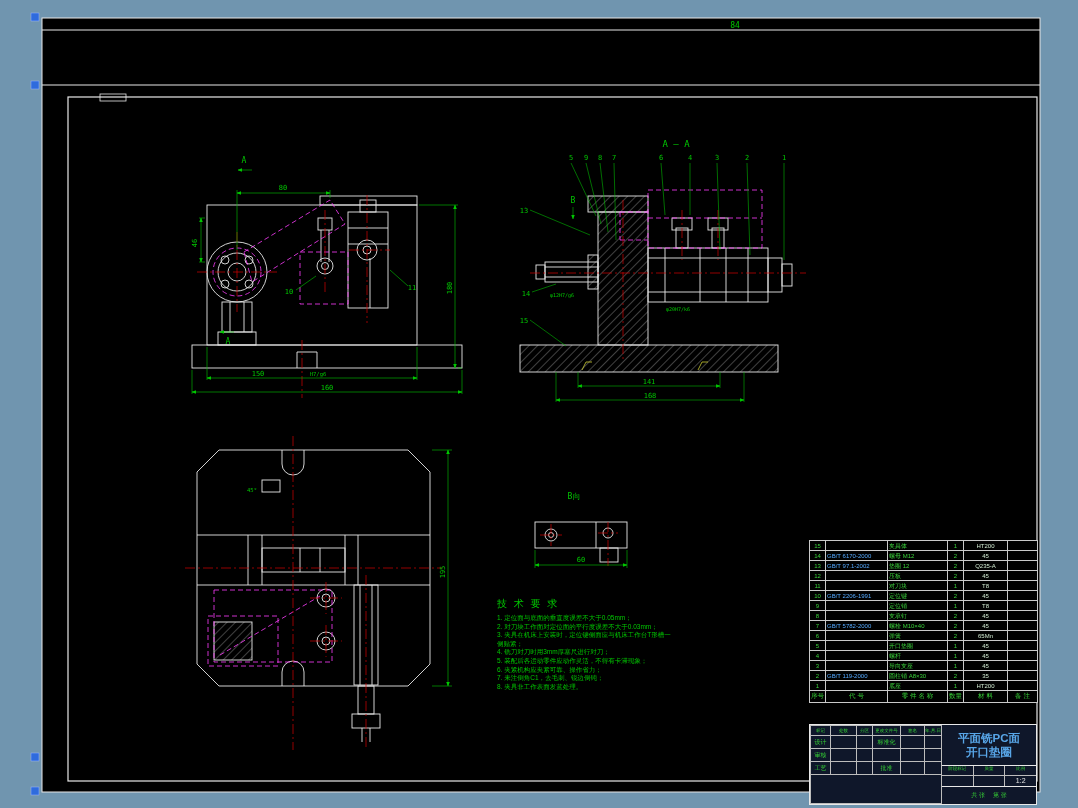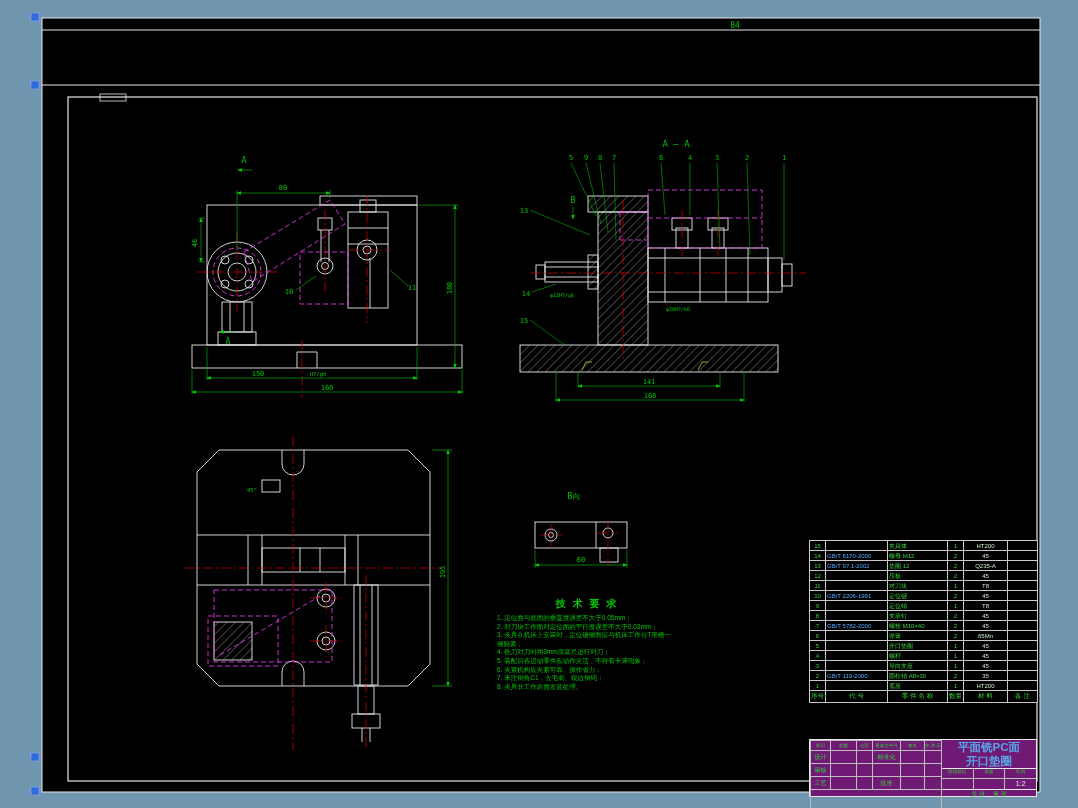--- a/index.html
+++ b/index.html
@@ -2,34 +2,34 @@
 <html><head>
 <meta charset="utf-8">
 <style>
   html,body{margin:0;padding:0;background:#7095af;}
   .page{position:relative;width:1078px;height:808px;background:#7095af;overflow:hidden;
         font-family:"Liberation Sans",sans-serif;}
   svg text{font-family:"DejaVu Sans Mono","Liberation Sans",sans-serif;}
   .ov{position:absolute;z-index:2;}
   
   #tech{left:497px;top:597px;width:180px;color:#00c800;}
-  #tech .t-title{font-size:10px;letter-spacing:2px;text-align:center;margin-bottom:3px;font-weight:bold;}
+  #tech .t-title{font-size:10px;letter-spacing:2px;text-align:left;margin-bottom:3px;font-weight:normal;}
   #tech .t-item{font-size:6.5px;line-height:8.6px;}
   
   #bom{left:809px;top:540px;}
   #bom table{border-collapse:collapse;table-layout:fixed;width:228px;background:#000;}
   #bom td{border:1px solid #c9c9c9;height:9px;padding:0 1px;font-size:6px;line-height:1;
           overflow:hidden;white-space:nowrap;color:#3ad13a;}
   #bom td.bom-no,#bom td.bom-qty{text-align:center;}
   #bom td.bom-code{color:#55aaff;}
   #bom td.bom-mat{color:#cfe8cf;text-align:center;}
   #bom td.bom-h{color:#35cf35;font-size:6.5px;text-align:center;height:11px;}
   
-  #tblock{left:809px;top:739px;width:228px;height:58px;border:1px solid #e8e8e8;box-sizing:border-box;
-          display:flex;background:#701a75;}
+  #tblock{left:809px;top:724px;width:228px;height:81px;border:1px solid #e8e8e8;box-sizing:border-box;
+          display:flex;background:#0f172a;}
   .tbl{width:132px;border-right:1px solid #e8e8e8;box-sizing:border-box;}
   .tbl table{border-collapse:collapse;table-layout:fixed;width:131px;height:79px;}
   .tbl td{border:1px solid #bdbdbd;font-size:5.5px;color:#35cf35;text-align:center;padding:0;
           overflow:hidden;white-space:nowrap;}
   .tbl tr.r1 td{height:9px;font-size:4.5px;}
   .tbl tr.rr td{height:12px;font-size:6px;}
   .tbr{flex:1;display:flex;flex-direction:column;}
   .tbr-title{height:40px;border-bottom:1px solid #e8e8e8;color:#58a6e8;font-weight:bold;font-size:11.5px;
              line-height:14px;text-align:center;display:flex;flex-direction:column;justify-content:center;}
   .tbr-mid{height:20px;border-bottom:1px solid #e8e8e8;display:flex;}

